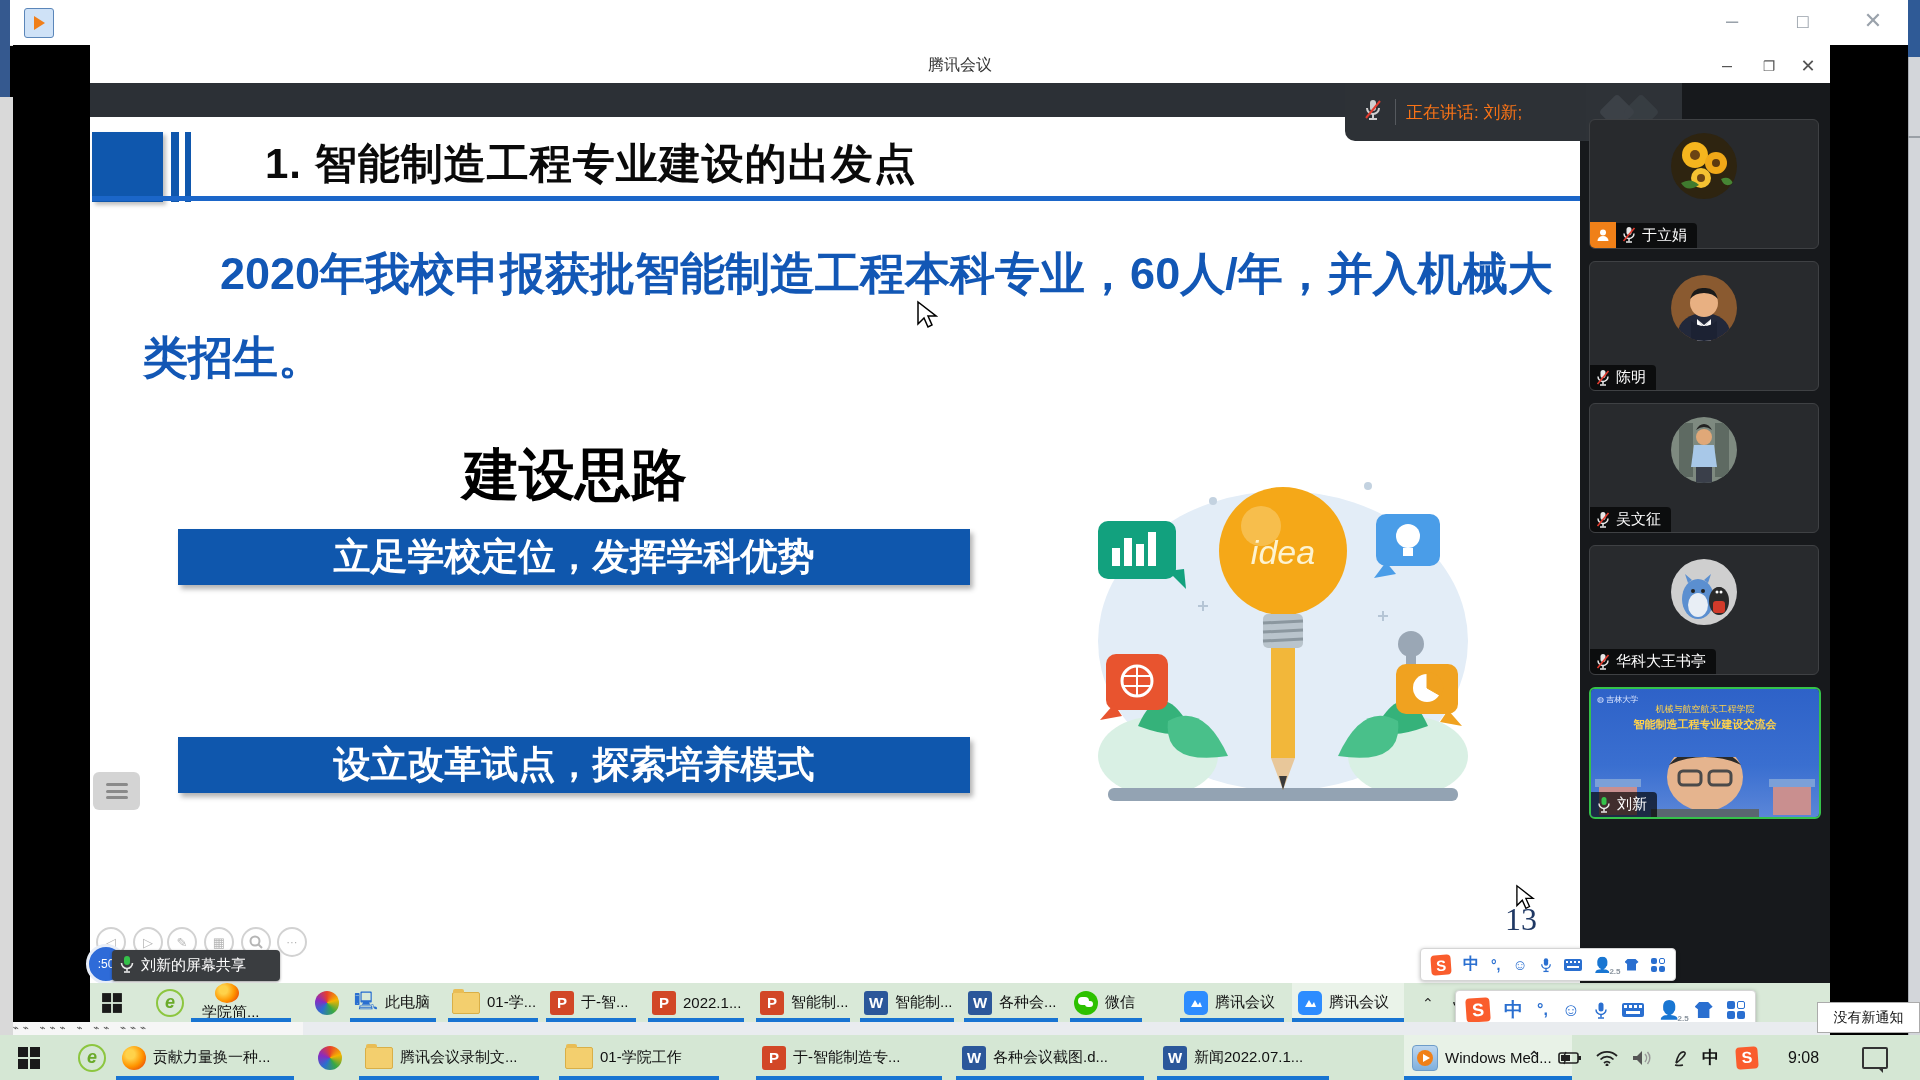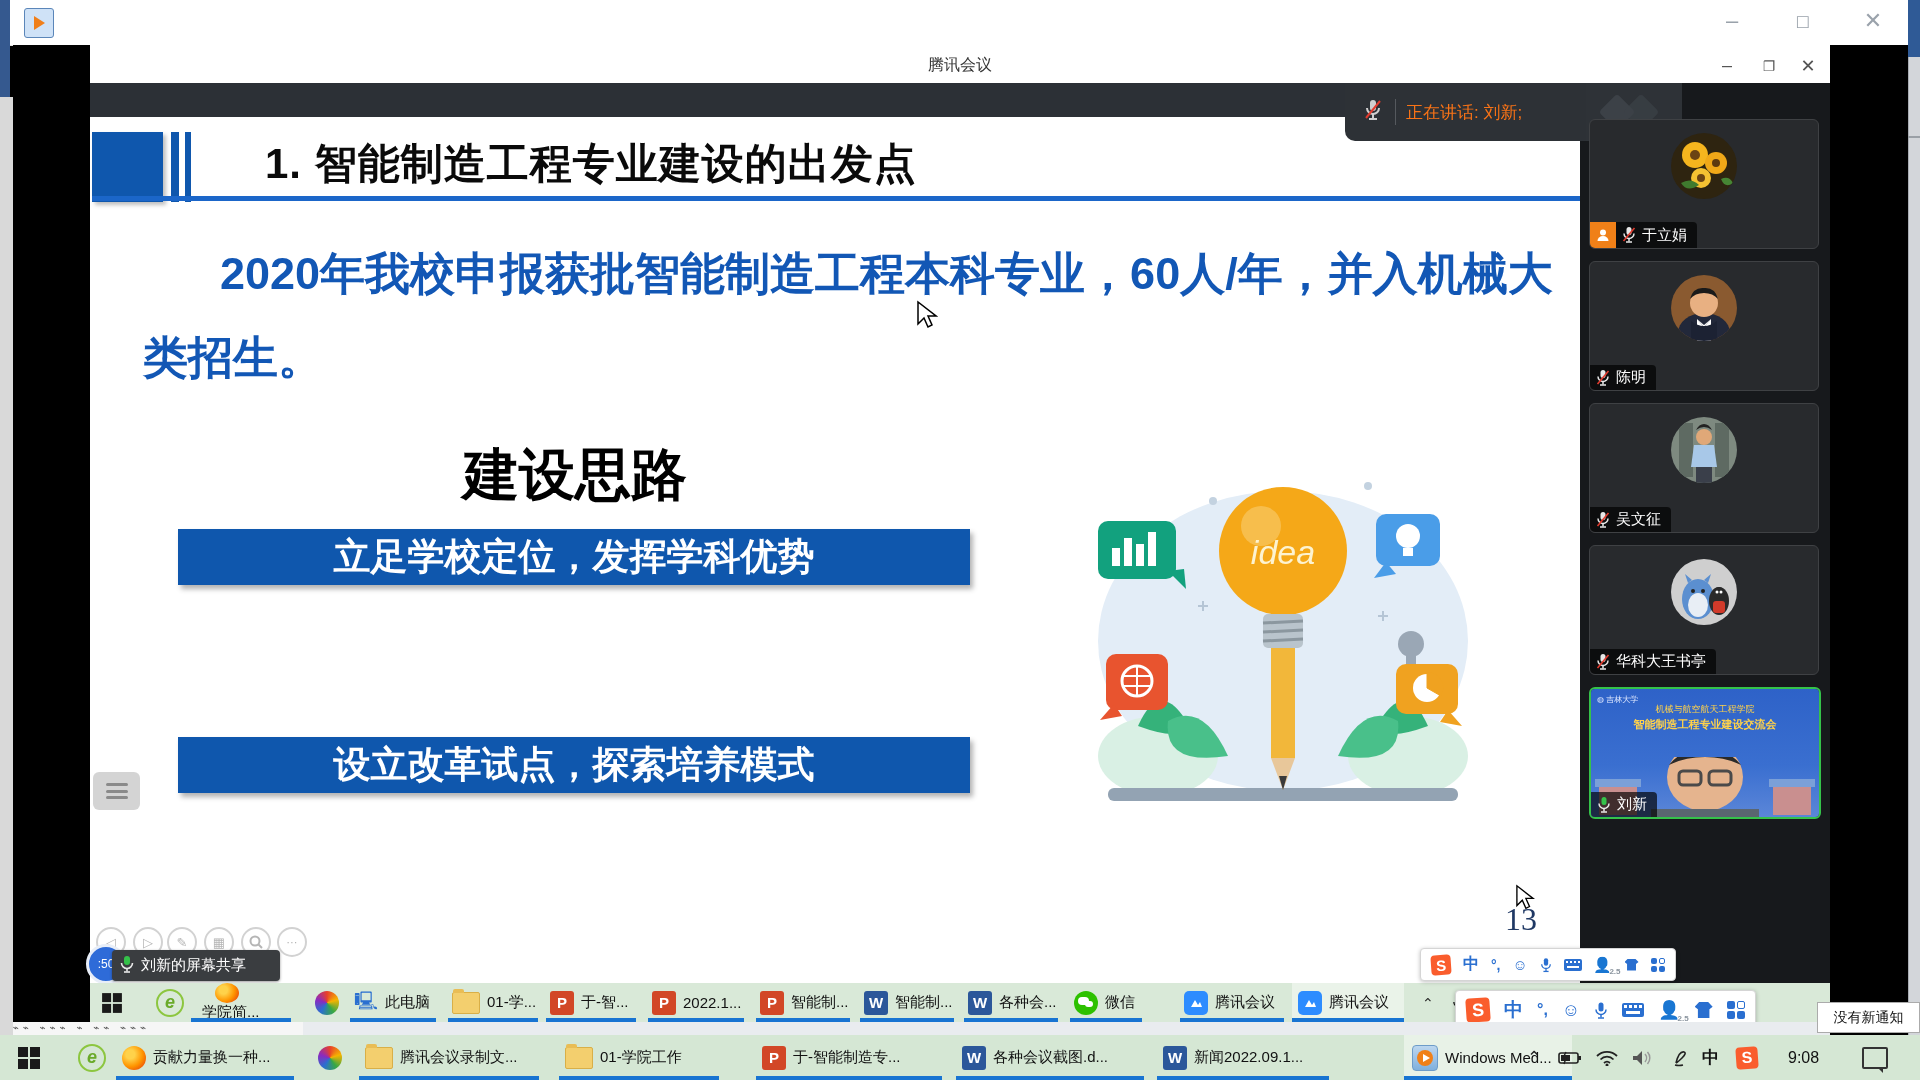--- a/index.html
+++ b/index.html
@@ -60,21 +60,21 @@
               align-items:center;color:#fff;font-size:15px;box-shadow:0 1px 3px rgba(0,0,0,.4);}
   .list-toggle{left:93px;top:772px;width:47px;height:38px;background:rgba(205,205,205,.85);border-radius:6px;
                display:flex;align-items:center;justify-content:center;}
   .lt-glyph{width:22px;height:16px;display:flex;flex-direction:column;justify-content:space-between;}
   .lt-glyph div{height:3px;background:#8a8a8a;border-radius:2px;}
 
   
   .tile{left:1589px;width:228px;height:128px;background:#282a2d;border:1px solid #3f4144;border-radius:6px;overflow:hidden;}
   .tile.active{border:2px solid #35c24a;}
   .avatar{left:81px;top:13px;width:66px;height:66px;border-radius:50%;overflow:hidden;position:absolute;}
-  .namebar{position:absolute;left:0;bottom:0;display:flex;}
+  .namebar{position:absolute;left:0;bottom:0;display:flex;align-items:center;}
   .namepill{background:rgba(0,0,0,.68);display:flex;align-items:center;padding:3px 10px 3px 6px;border-radius:0 4px 0 0;}
   .pname{color:#fff;font-size:15px;margin-left:6px;white-space:nowrap;}
   .rolebadge{width:26px;height:26px;background:#f08018;display:flex;align-items:center;justify-content:center;}
   .liuxin-video{position:absolute;inset:0;background:linear-gradient(#2e62c8,#3a6fd0 60%,#5b86d8);}
   .lx-l1{position:absolute;top:14px;width:100%;text-align:center;color:#ffd24a;font-size:9px;}
   .lx-l2{position:absolute;top:28px;width:100%;text-align:center;color:#ffd24a;font-size:11px;font-weight:bold;}
   .lx-logo{position:absolute;left:6px;top:5px;color:#dfe8ff;font-size:8px;}
 
   
   .shared-tb{left:90px;top:983px;width:1740px;height:39px;background:#d9e9d8;}
@@ -615,21 +615,21 @@
         <span class="lbl">于-智能制造专...</span>
         <div class="openbar" style="left:-6px;width:186px;"></div>
       </div>
     <div class="tbi" style="left:962px;">
         <div class="officeic wrd">W</div>
         <span class="lbl">各种会议截图.d...</span>
         <div class="openbar" style="left:-6px;width:188px;"></div>
       </div>
     <div class="tbi" style="left:1163px;">
         <div class="officeic wrd">W</div>
-        <span class="lbl">新闻2022.09.1...</span>
+        <span class="lbl">新闻2022.07.1...</span>
         <div class="openbar" style="left:-6px;width:172px;"></div>
       </div>
     <div class="tbi" style="left:1412px;">
         <div class="activebg" style="left:-8px;width:168px;"></div>
         <div class="wmpic" style="position:relative;">
           <div class="wmp-c">
             <div class="wmp-t"></div>
           </div>
         </div>
         <span class="lbl" style="position:relative;">Windows Med...</span>

